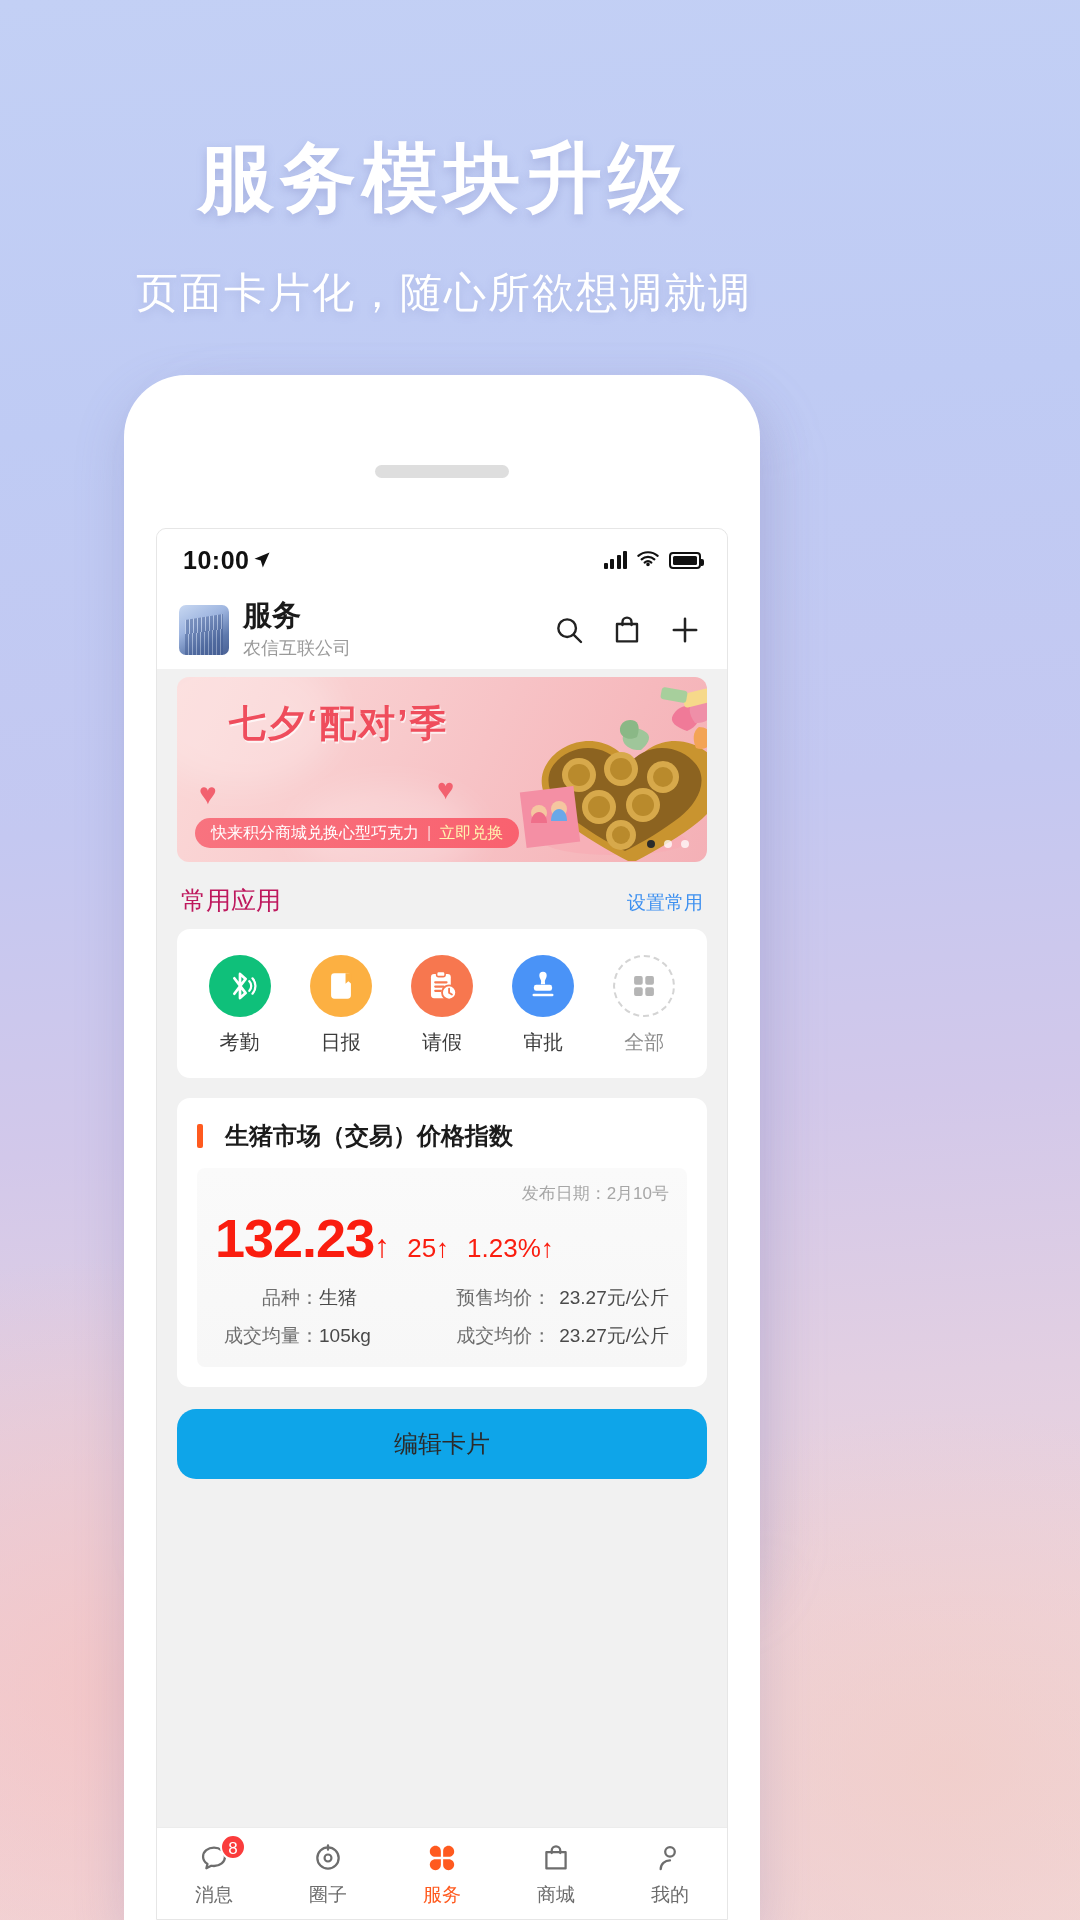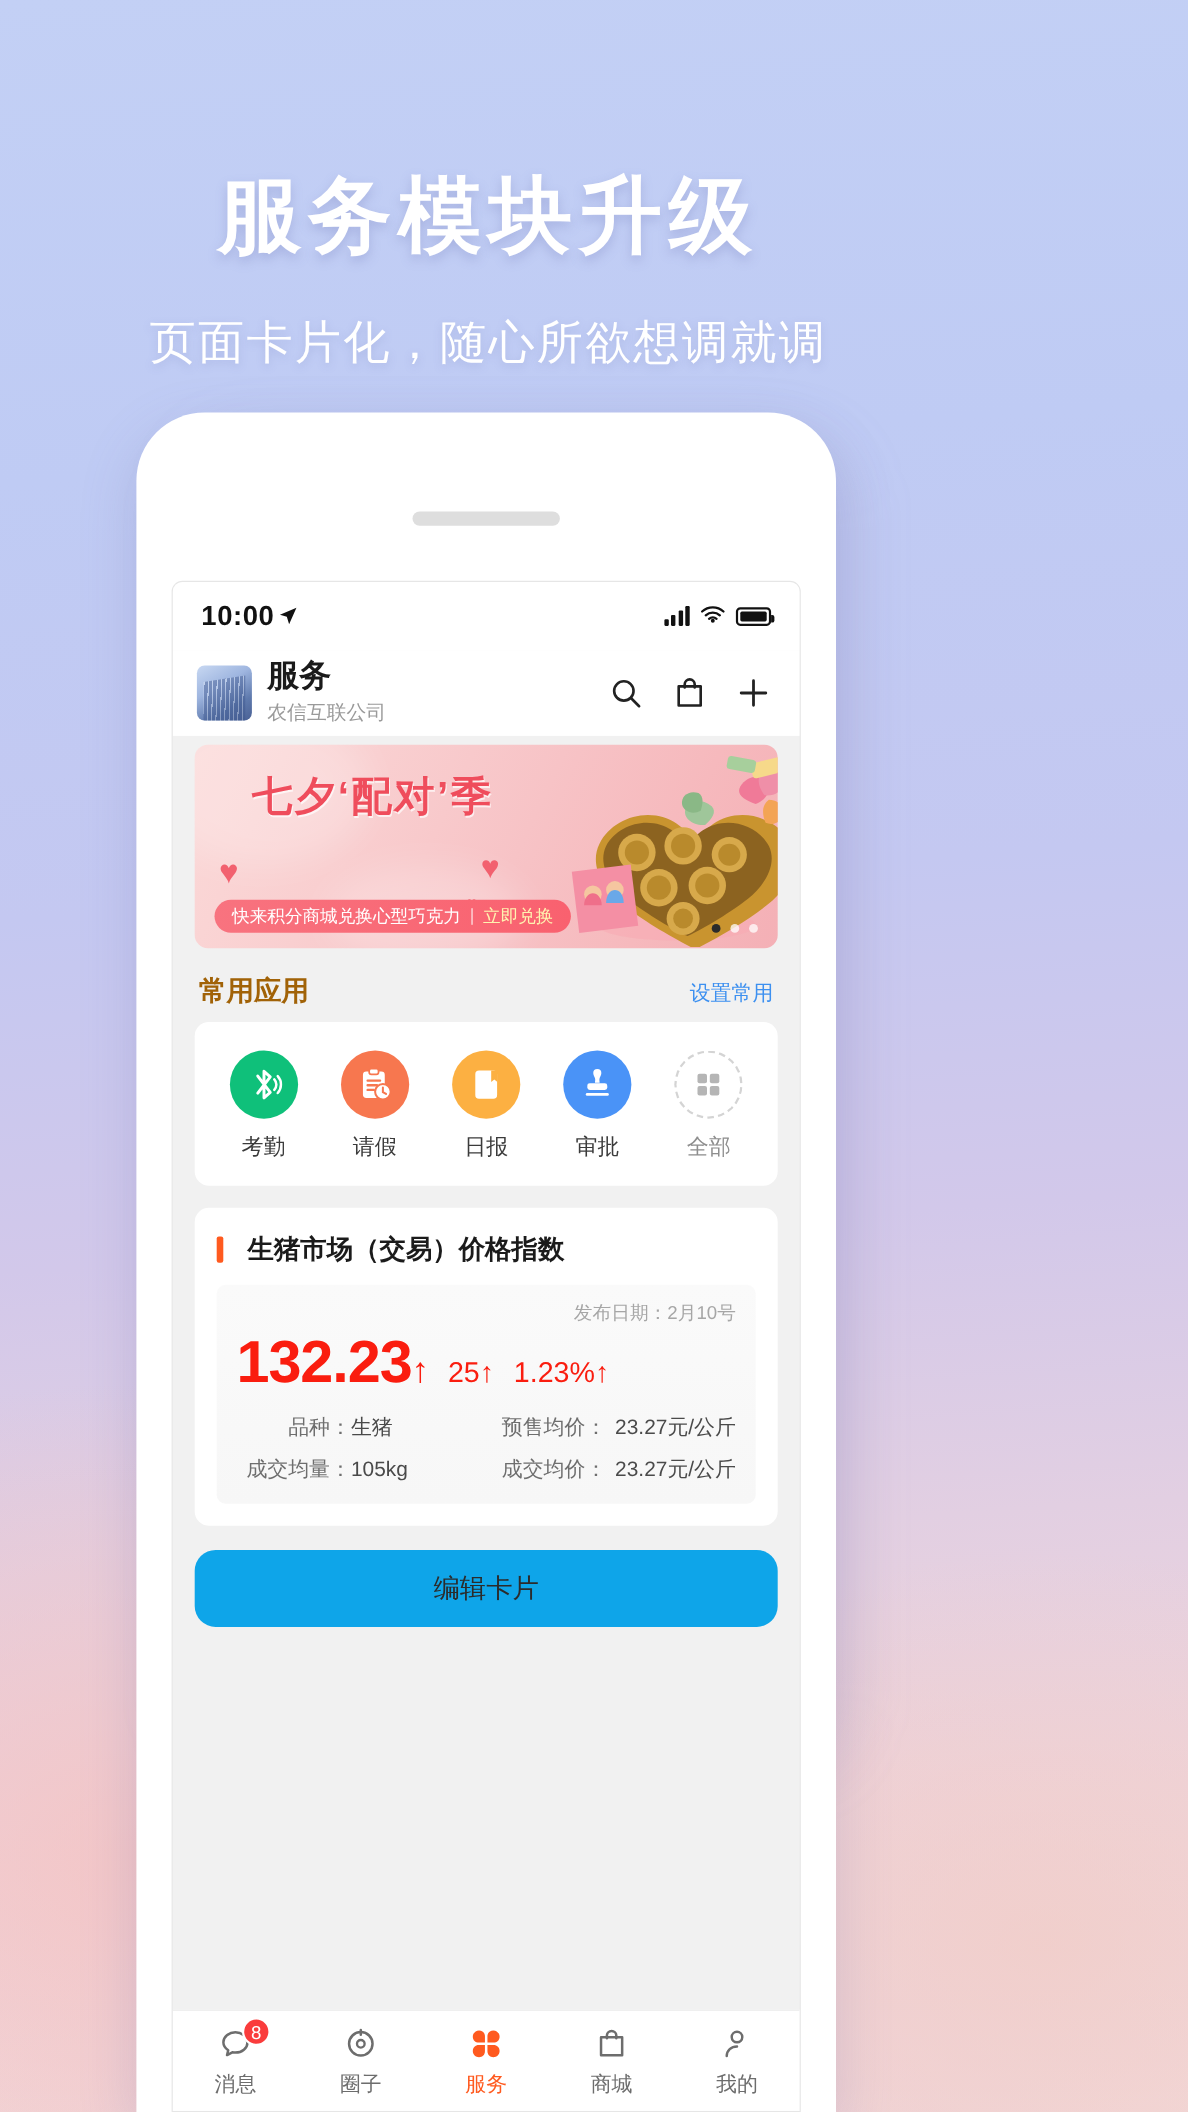--- a/index.html
+++ b/index.html
@@ -11,21 +11,21 @@
   body {
     position: relative;
     background:
       radial-gradient(ellipse 900px 700px at 12% 88%, rgba(244,196,196,0.85) 0%, rgba(244,196,196,0) 62%),
       radial-gradient(ellipse 800px 600px at 88% 92%, rgba(241,205,200,0.8) 0%, rgba(241,205,200,0) 60%),
       radial-gradient(ellipse 1000px 700px at 50% 100%, rgba(236,206,216,0.7) 0%, rgba(236,206,216,0) 65%),
       linear-gradient(176deg, #c3d0f5 0%, #bfcbf4 22%, #c4c8f1 42%, #d2c8ea 58%, #e2cfe2 72%, #eed4dc 85%, #f3dbdb 100%);
   }
 
   
-  .hero { position: absolute; top: 0; left: 0; width: 888px; text-align: center; margin-top: 18px; }
+  .hero { position: absolute; top: 0; left: 0; width: 888px; text-align: center; }
   .hero-title {
     margin-top: 128px;
     font-size: 76px;
     font-weight: bold;
     color: #ffffff;
     letter-spacing: 6px;
     text-shadow: 0 4px 10px rgba(120,130,190,0.35);
   }
   .hero-sub {
     margin-top: 34px;
@@ -154,21 +154,21 @@
   }
   .dots { position: absolute; right: 18px; bottom: 14px; display: flex; gap: 9px; align-items: center; }
   .dots i { width: 8px; height: 8px; border-radius: 50%; background: rgba(255,255,255,0.75); display:block; }
   .dots i.on { background: #2b2b2b; }
 
   
   .sec-head {
     display: flex; align-items: baseline; justify-content: space-between;
     padding: 22px 24px 12px;
   }
-  .sec-title { font-size: 25px; font-weight: bold; color: #a16207; }
+  .sec-title { font-size: 25px; font-weight: normal; color: #be185d; }
   .sec-link { font-size: 19px; color: #3d90f0; }
 
   
   .card {
     margin: 0 20px; background: #ffffff; border-radius: 13px;
   }
   .apps {
     display: flex; justify-content: space-around; align-items: center;
     padding: 26px 12px 22px;
   }
@@ -368,43 +368,43 @@
           <div class="app-ic g">
             <svg width="34" height="34" viewBox="0 0 24 24">
               <path d="M8 6.5 16 17l-4 3.5V3.5L16 7 8 17.5" stroke="#fff" stroke-width="1.9" fill="none" stroke-linejoin="round" stroke-linecap="round"></path>
               <path d="M18.6 8.6a5 5 0 0 1 0 6.8M20.8 6.6a8 8 0 0 1 0 10.8" stroke="#fff" stroke-width="1.6" fill="none" stroke-linecap="round"></path>
             </svg>
           </div>
           <div class="app-label">考勤</div>
         </div>
 
         <div class="app-item">
+          <div class="app-ic y">
+            <svg width="34" height="34" viewBox="0 0 24 24">
+              <path d="M5 5.4A2.4 2.4 0 0 1 7.4 3h9.2A2.4 2.4 0 0 1 19 5.4v13.2A2.4 2.4 0 0 1 16.6 21H7.4A2.4 2.4 0 0 1 5 18.6z" fill="#fff"></path>
+              <path d="M15.2 3v7.4l2-1.7 2 1.7V3z" fill="#fcb042"></path>
+            </svg>
+          </div>
+          <div class="app-label">日报</div>
+        </div>
+
+        <div class="app-item">
           <div class="app-ic o">
             <svg width="34" height="34" viewBox="0 0 24 24">
               <rect x="4.2" y="3.6" width="14" height="17" rx="2.2" fill="#fff"></rect>
               <rect x="8.2" y="1.8" width="6" height="3.6" rx="1.4" fill="#fff" stroke="#f7774f" stroke-width="1.1"></rect>
               <path d="M7.2 9.4h8M7.2 12.4h6M7.2 15.4h4" stroke="#f7774f" stroke-width="1.5" stroke-linecap="round"></path>
               <circle cx="17" cy="16.6" r="5" fill="#fff" stroke="#f7774f" stroke-width="1.3"></circle>
               <path d="M17 13.8v3l2 1.2" stroke="#f7774f" stroke-width="1.3" fill="none" stroke-linecap="round"></path>
             </svg>
           </div>
           <div class="app-label">请假</div>
         </div>
 
         <div class="app-item">
-          <div class="app-ic y">
-            <svg width="34" height="34" viewBox="0 0 24 24">
-              <path d="M5 5.4A2.4 2.4 0 0 1 7.4 3h9.2A2.4 2.4 0 0 1 19 5.4v13.2A2.4 2.4 0 0 1 16.6 21H7.4A2.4 2.4 0 0 1 5 18.6z" fill="#fff"></path>
-              <path d="M15.2 3v7.4l2-1.7 2 1.7V3z" fill="#fcb042"></path>
-            </svg>
-          </div>
-          <div class="app-label">日报</div>
-        </div>
-
-        <div class="app-item">
           <div class="app-ic b">
             <svg width="34" height="34" viewBox="0 0 24 24">
               <path d="M9.4 4.6a2.6 2.6 0 0 1 5.2 0c0 1.5-.9 2.4-1.2 3.6-.2 1 .1 1.8.1 2.6H10.5c0-.8.3-1.6.1-2.6-.3-1.2-1.2-2.1-1.2-3.6z" fill="#fff"></path>
               <rect x="5.6" y="11.2" width="12.8" height="4.2" rx="1.6" fill="#fff"></rect>
               <rect x="4.6" y="17.4" width="14.8" height="1.8" rx="0.9" fill="#fff"></rect>
             </svg>
           </div>
           <div class="app-label">审批</div>
         </div>
 

